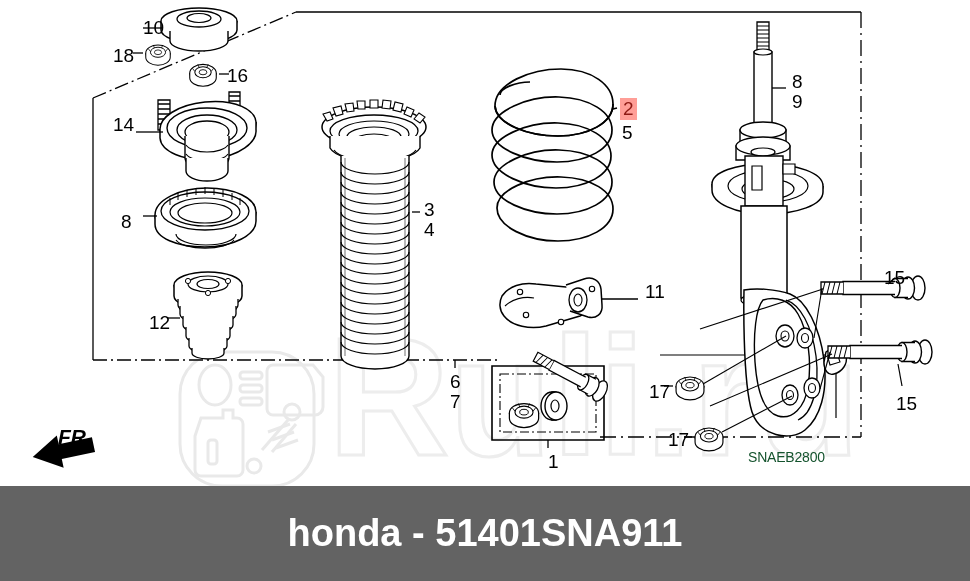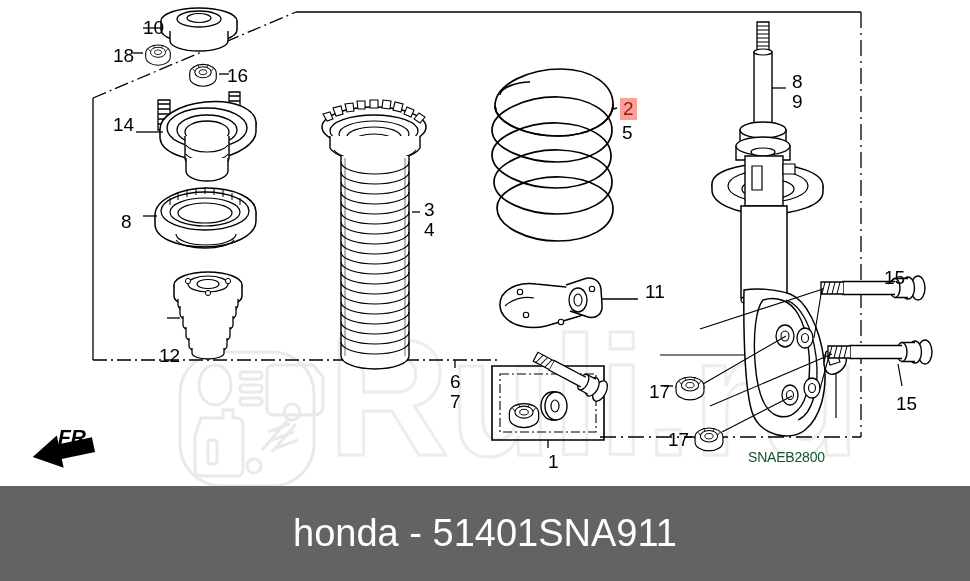--- a/index.html
+++ b/index.html
@@ -23,21 +23,21 @@
   #fr-label{position:absolute;left:58px;top:425px;font-size:21px;font-weight:bold;
             font-style:italic;color:#000000;font-family:"Liberation Sans",sans-serif;}
 
   
   #diagram-code{position:absolute;left:748px;top:449px;font-size:14px;color:#14532d;
                 font-family:"Liberation Sans",sans-serif;letter-spacing:-0.2px;}
 
   
   #footer{position:absolute;left:0;top:486px;width:970px;height:95px;background:#636363;
           display:flex;align-items:center;justify-content:center;}
-  #footer-inner{display:flex;align-items:flex-end;color:#ffffff;}
+  #footer-inner{display:flex;align-items:flex-end;color:#ffffff;font-weight:bold;}
   #footer-title{font-size:38px;font-family:"Liberation Sans",sans-serif;letter-spacing:0px;}
   #footer-section{font-size:38px;font-family:"Liberation Sans",sans-serif;margin-left:46px;}
 </style>
 </head>
 <body>
 
 <div id="root">
 
   <div id="diagram">
 
@@ -350,21 +350,21 @@
       </g>
 
     </svg>
 
     <div id="callout-layer">
         <div class="callout" style="left: 143px; top: 18px; text-align: right;">10</div>
         <div class="callout" style="left: 113px; top: 46px;">18</div>
         <div class="callout" style="left: 227px; top: 66px;">16</div>
         <div class="callout" style="left: 113px; top: 115px;">14</div>
         <div class="callout" style="left: 121px; top: 212px;">8</div>
-        <div class="callout" style="left: 159px; top: 313px; margin-top: 33px;">12</div>
+        <div class="callout" style="left: 149px; top: 313px;">12</div>
         <div class="callout" style="left: 424px; top: 200px;">3</div>
         <div class="callout" style="left: 424px; top: 220px;">4</div>
         <div class="callout hl" style="left: 620px; top: 98px;">2</div>
         <div class="callout" style="left: 622px; top: 123px;">5</div>
         <div class="callout" style="left: 645px; top: 282px;">11</div>
         <div class="callout" style="left: 792px; top: 72px;">8</div>
         <div class="callout" style="left: 792px; top: 92px;">9</div>
         <div class="callout" style="left: 884px; top: 268px;">15</div>
         <div class="callout" style="left: 896px; top: 394px;">15</div>
         <div class="callout" style="left: 649px; top: 382px;">17</div>

